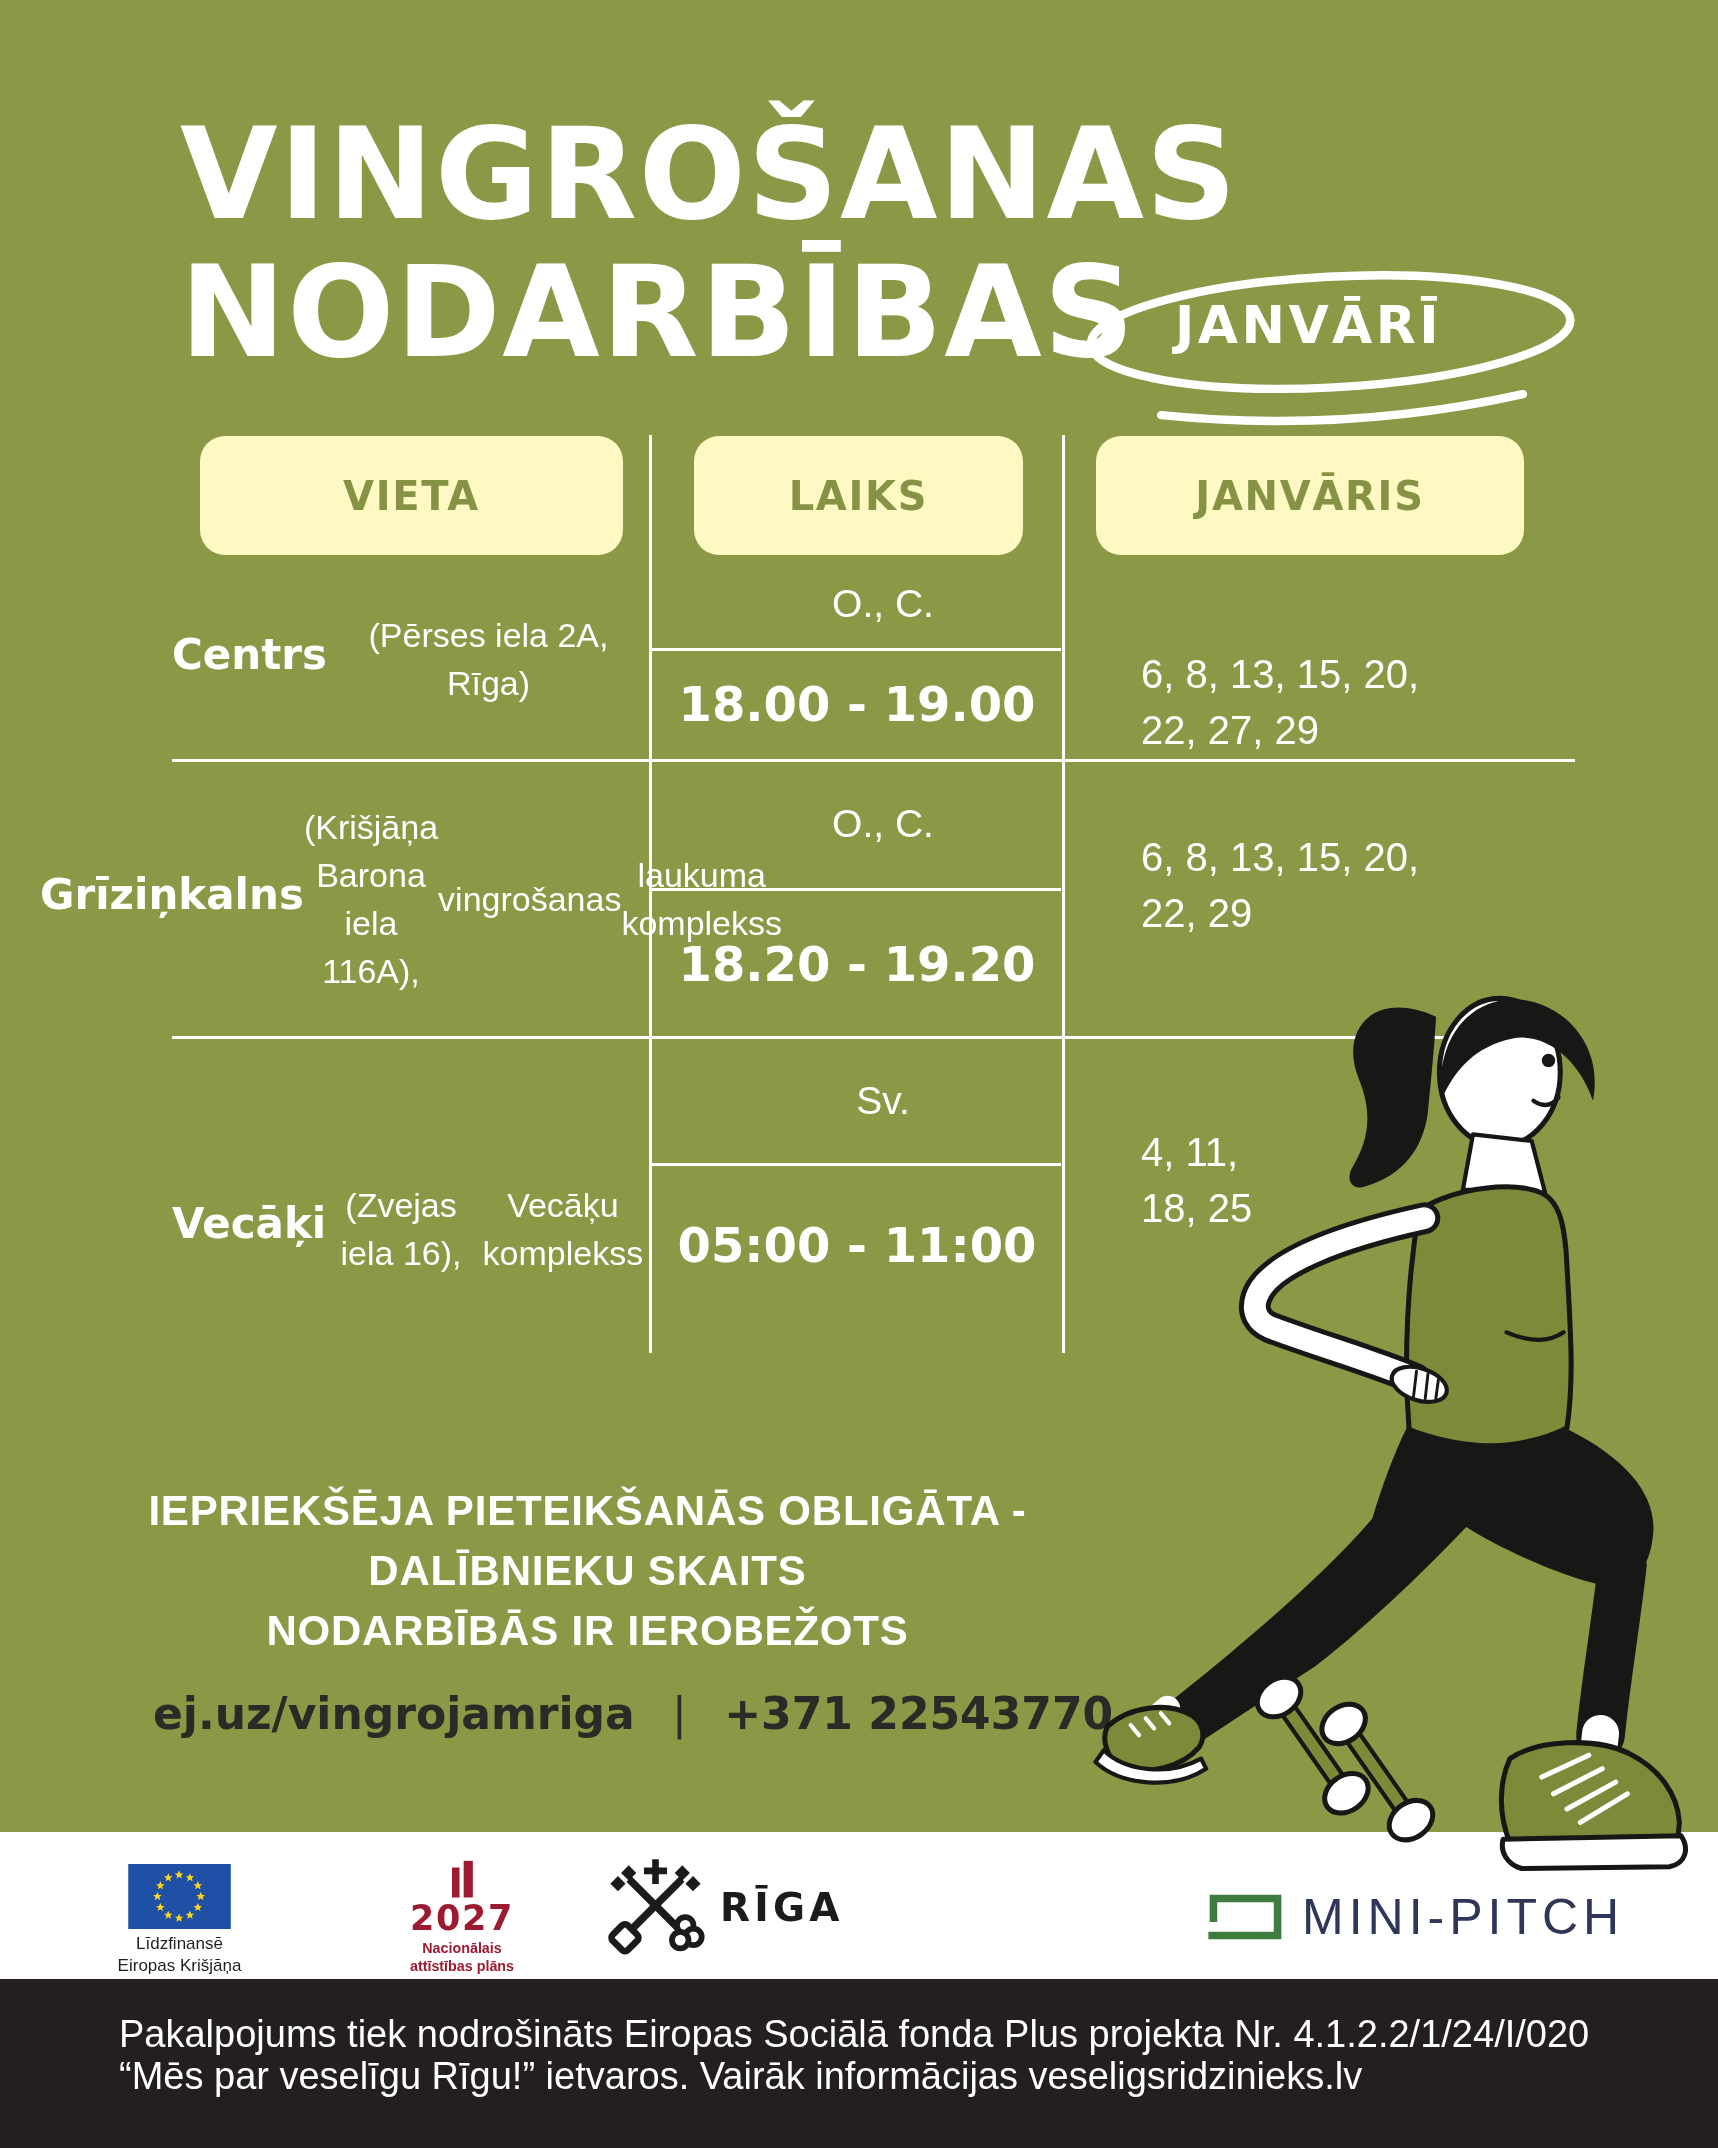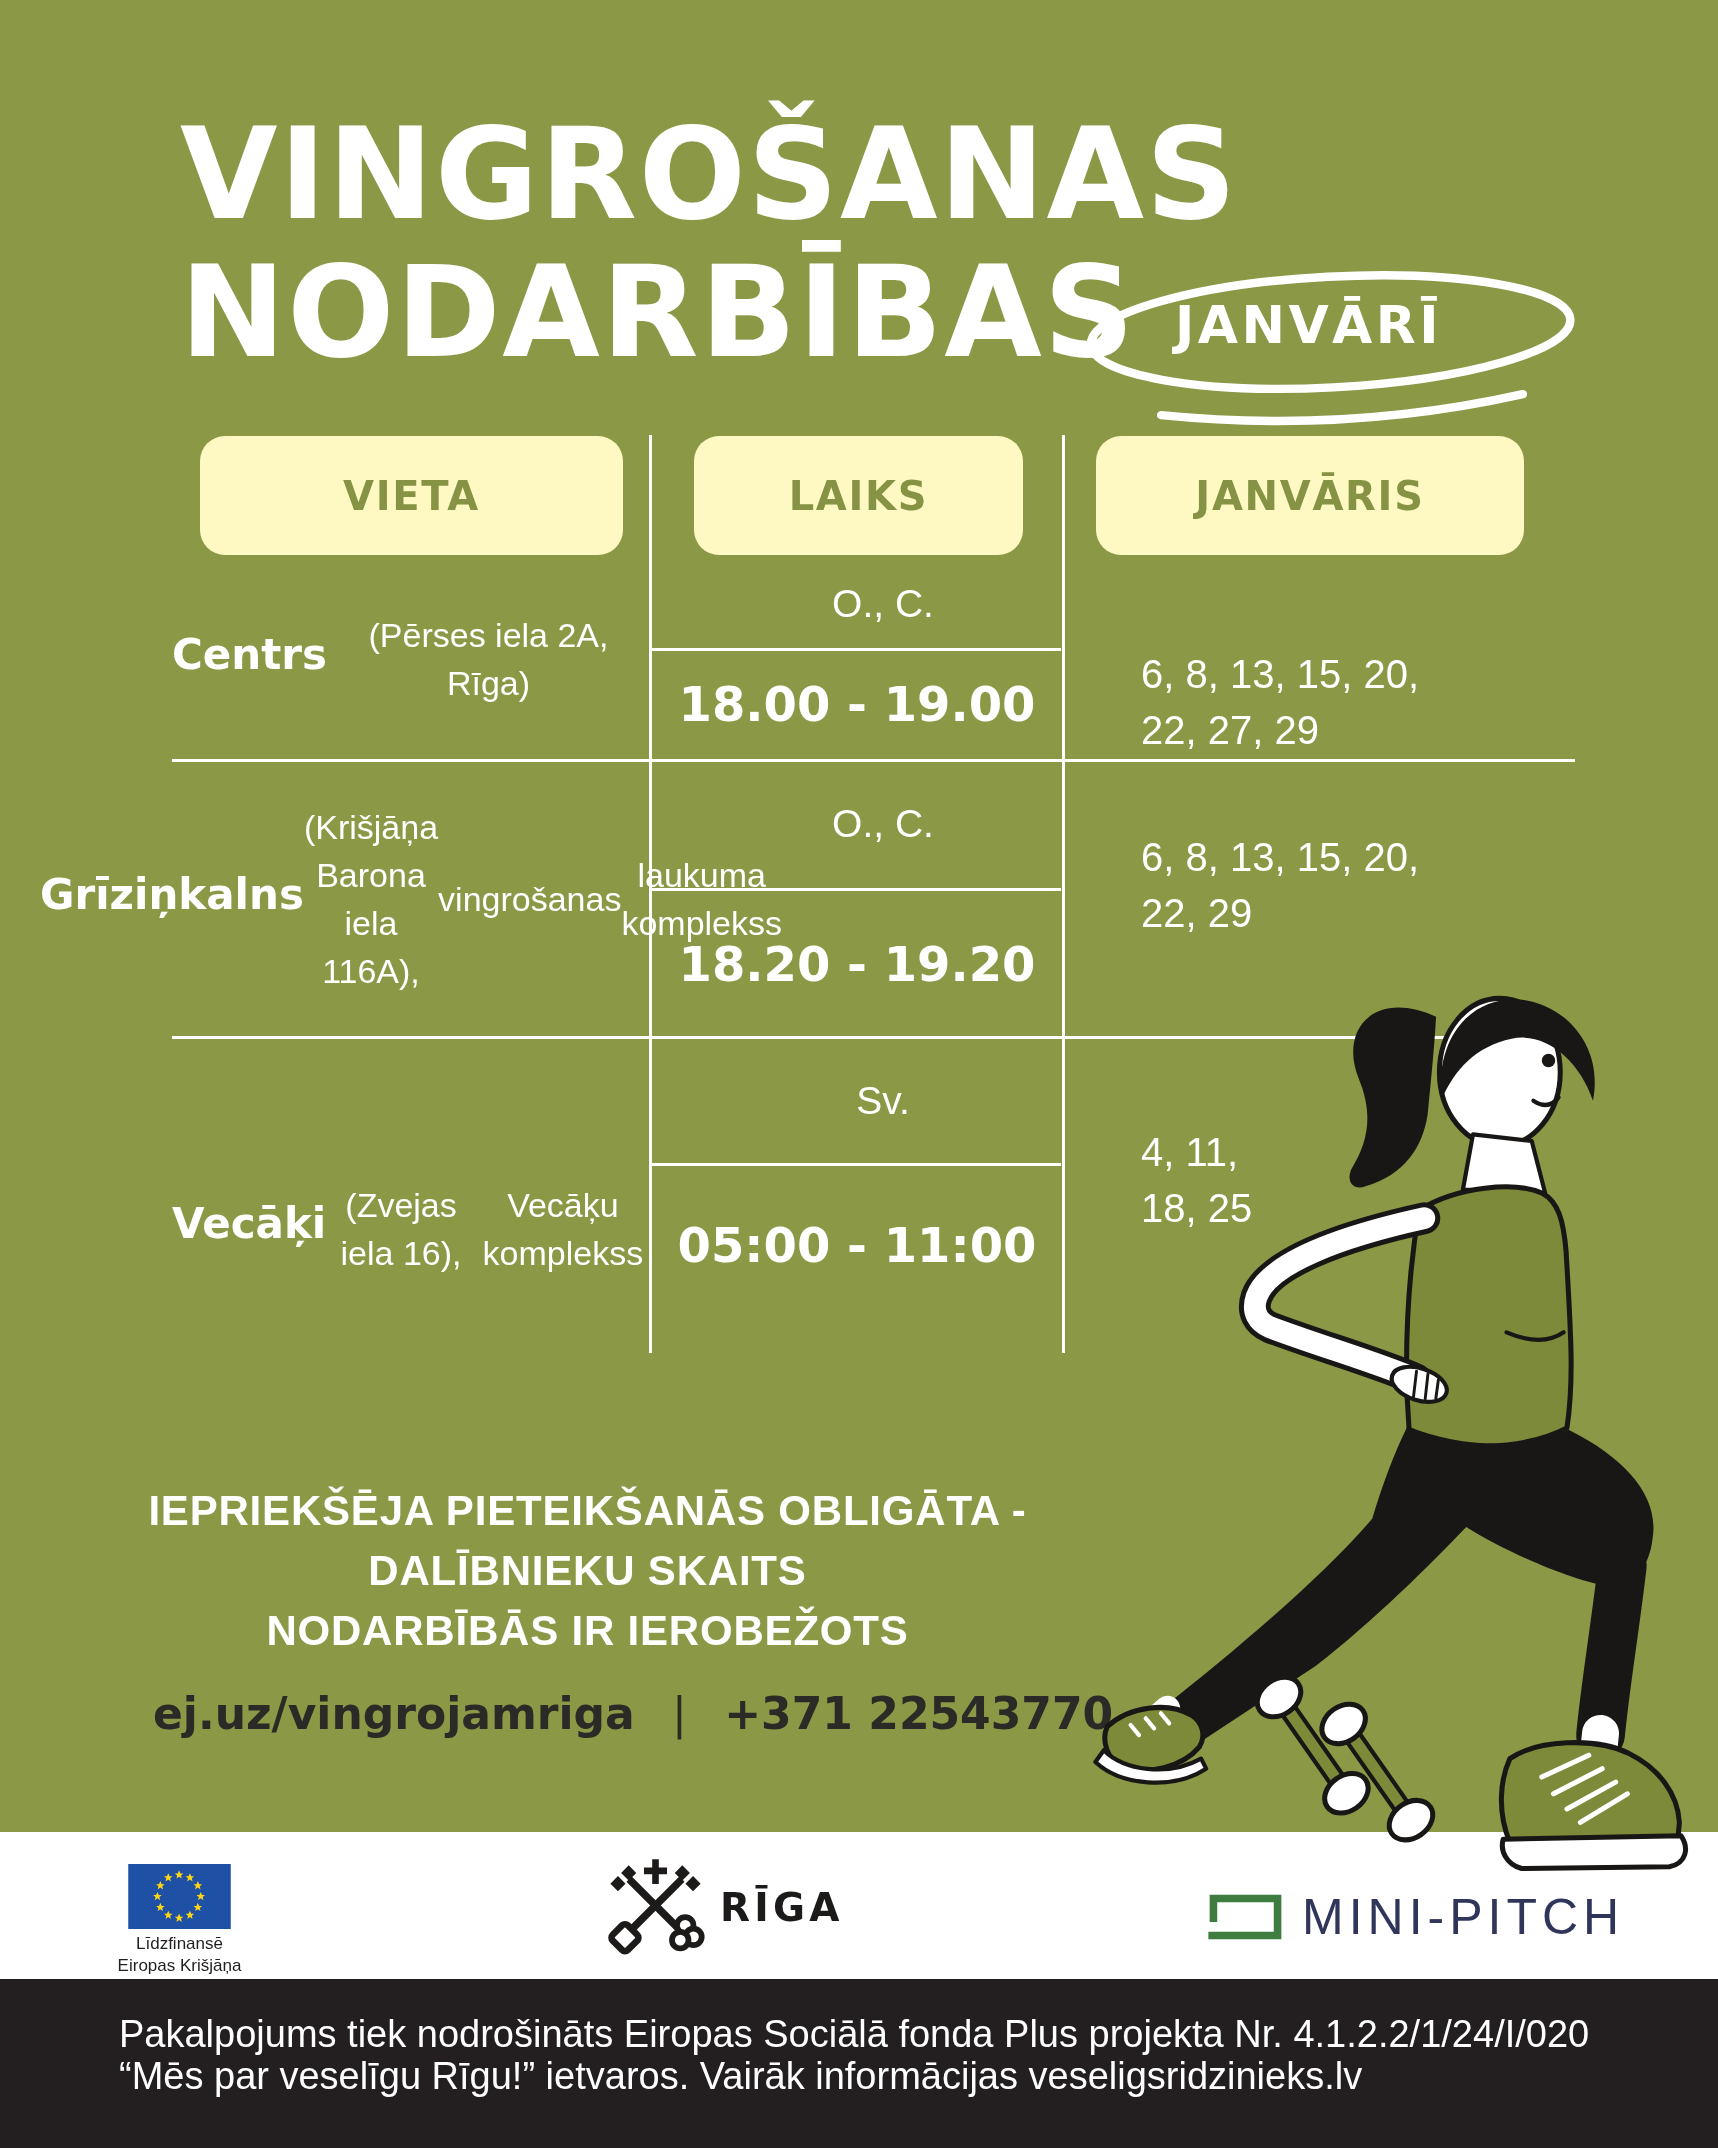--- a/index.html
+++ b/index.html
@@ -217,20 +217,31 @@
     <use href="#st" transform="translate(38.5,52)"></use>
       <use href="#st" transform="translate(35,39)"></use>
     <use href="#st" transform="translate(38.5,26)"></use>
       <use href="#st" transform="translate(48,16.5)"></use>
   </svg>
   <div class="abs eu-caption">
     <div>Līdzfinansē</div>
     <div>Eiropas Krišjāņa</div>
   </div>
 
+  <div class="abs ndp">
+    <svg class="ndp-bars" viewBox="0 0 60 50">
+      <rect x="18" y="10" width="9" height="36" fill="#9d1b31"></rect>
+      <rect x="32" y="2" width="11" height="44" fill="#9d1b31"></rect>
+    </svg>
+    <div class="ndp-year">2027</div>
+    <div class="ndp-caption">
+      <div>Nacionālais</div>
+      <div>attīstības plāns</div>
+    </div>
+  </div>
 
   <svg class="abs riga-icon" viewBox="0 0 120 120">
     <g stroke="#1d1b1a" fill="none" stroke-width="9">
       <path d="M30,90 L92,28"></path>
       <path d="M28,28 L90,90"></path>
     </g>
     <path d="M56,4 h8 v10 h10 v8 h-10 v12 h-8 v-12 h-10 v-8 h10 z" fill="#1d1b1a"></path>
     <g fill="#1d1b1a">
       <rect x="86" y="14" width="13" height="13" transform="rotate(45 92.5 20.5)"></rect>
       <rect x="99" y="27" width="13" height="13" transform="rotate(45 105.5 33.5)"></rect>

